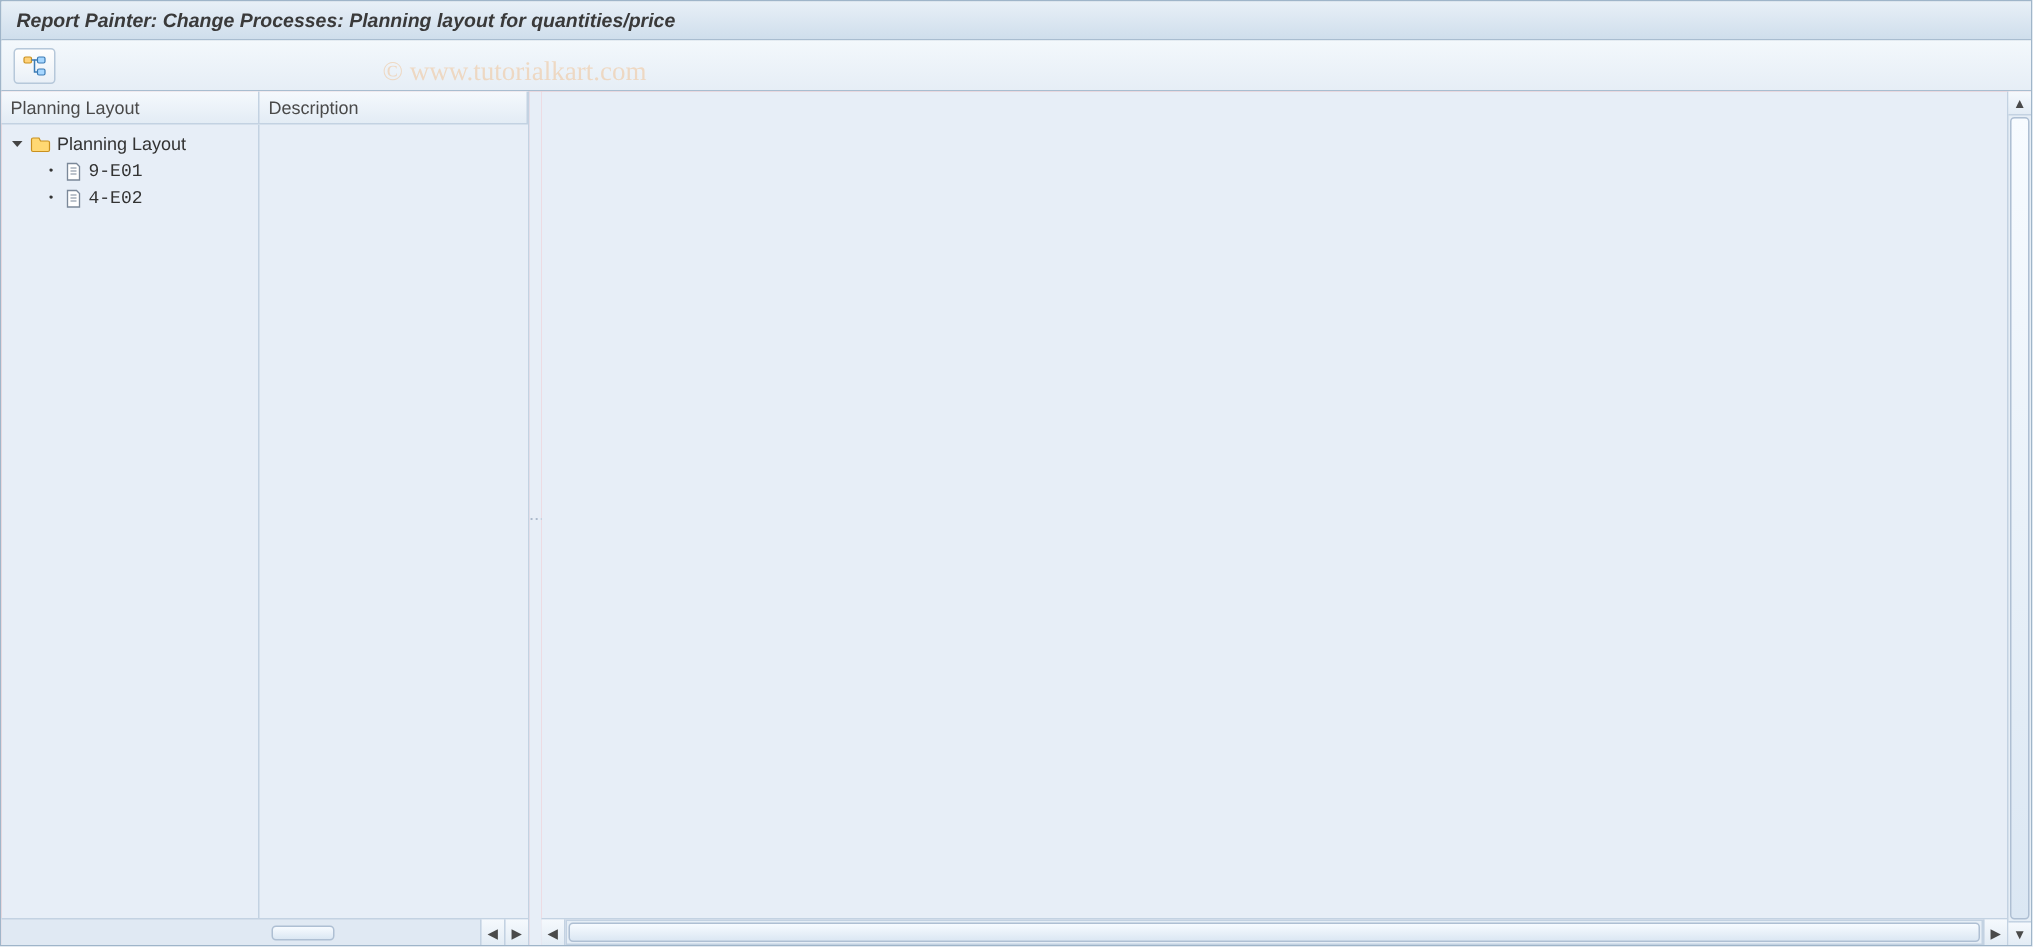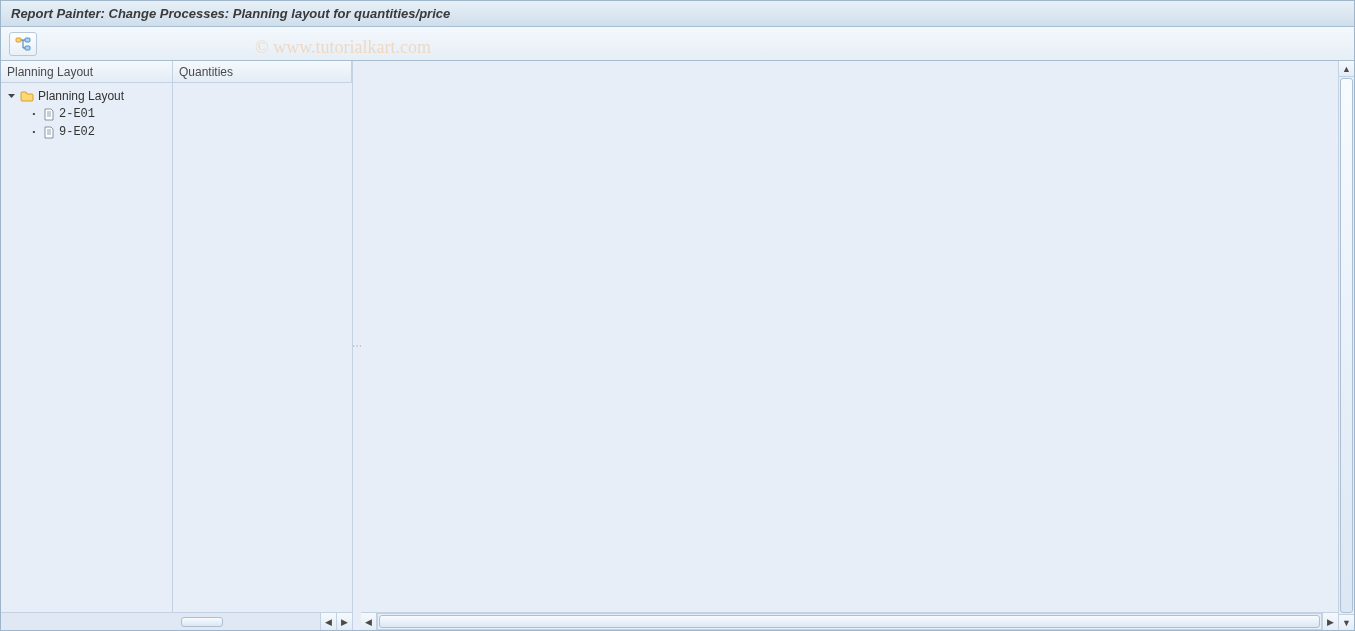--- a/index.html
+++ b/index.html
@@ -286,21 +286,21 @@
   </div>
 
   <div class="main">
 
     <div class="left-panel">
       <div class="tree-headers">
         <div class="th th-layout">
           <span>Planning Layout</span>
         </div>
         <div class="th th-desc">
-          <span>Quantities</span>
+          <span>Description</span>
         </div>
       </div>
 
       <div class="tree-body">
 
         <div class="col-layout">
           <div class="tree-row root">
             <span class="icon">
               <svg width="9" height="9" viewBox="0 0 9 9">
                   <path d="M1 2 L4.5 6 L8 2 Z" fill="#444"></path>
@@ -315,31 +315,31 @@
           </div>
 
           <div class="tree-row child">
             <span class="bullet">•</span>
             <span class="icon">
               <svg width="12" height="13" viewBox="0 0 12 13">
                 <path d="M2 1 H8 L10 3 V12 H2 Z" fill="#ffffff" stroke="#7b8899" stroke-width="0.9"></path>
                 <path d="M4 4 H8 M4 6 H8 M4 8 H8" stroke="#7b8899" stroke-width="0.8"></path>
               </svg>
             </span>
-            <span class="label mono">2-E01</span>
+            <span class="label mono">9-E01</span>
           </div>
           <div class="tree-row child">
             <span class="bullet">•</span>
             <span class="icon">
               <svg width="12" height="13" viewBox="0 0 12 13">
                 <path d="M2 1 H8 L10 3 V12 H2 Z" fill="#ffffff" stroke="#7b8899" stroke-width="0.9"></path>
                 <path d="M4 4 H8 M4 6 H8 M4 8 H8" stroke="#7b8899" stroke-width="0.8"></path>
               </svg>
             </span>
-            <span class="label mono">9-E02</span>
+            <span class="label mono">4-E02</span>
           </div>
         </div>
 
       </div>
 
       <div class="left-bottom">
         <div class="mini-track">
           <div class="mini-thumb"></div>
           <div class="flex-spacer"></div>
         </div>

